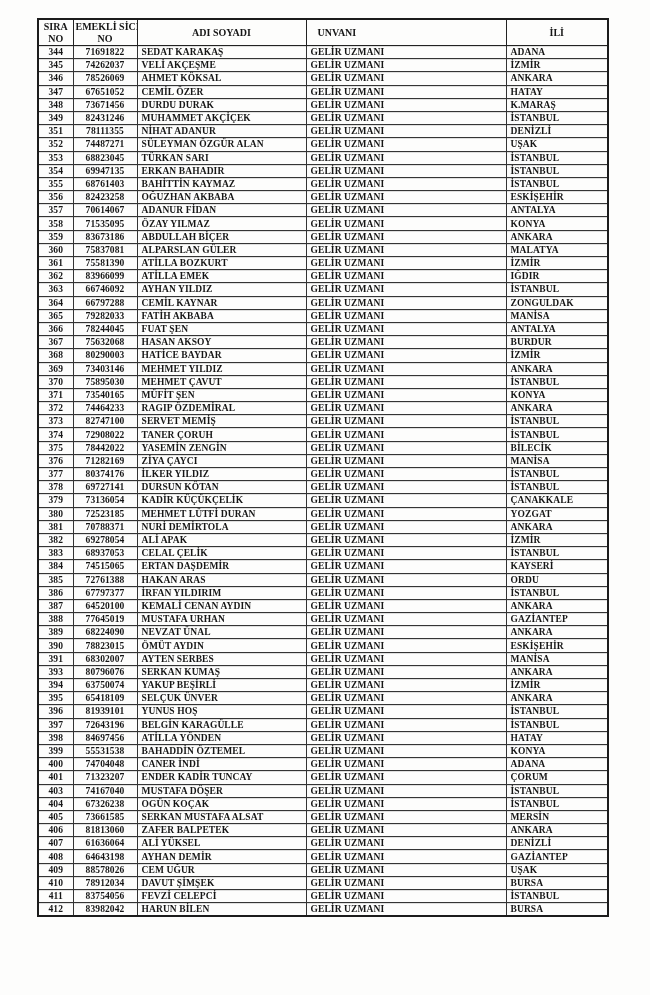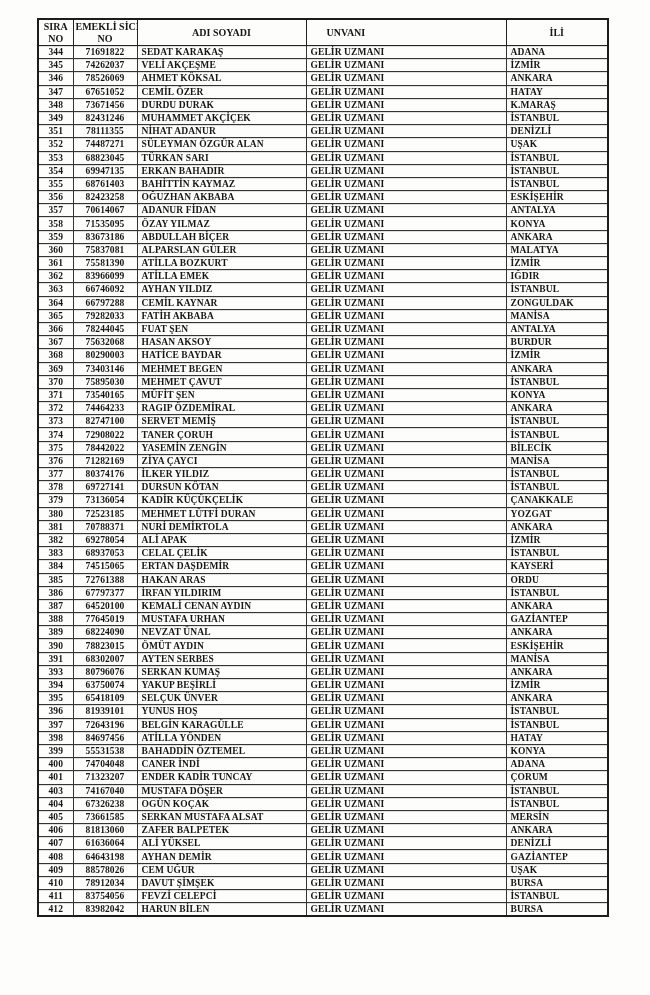--- a/index.html
+++ b/index.html
@@ -32,21 +32,21 @@
   thead th {
     height: 13px;
     font-size: 10px;
     line-height: 11.5px;
     padding: 1px 2px;
     text-align: center;
     vertical-align: middle;
     border-color: #222;
   }
   thead th .hl { display: block; }
-  th.h-unvan { text-align: left; padding-left: 20px; }
+  th.h-unvan { text-align: left; padding-left: 11px; }
   tbody td {
     height: 12.2px;
     font-size: 9.5px;
     line-height: 12px;
     padding: 0 2px;
     letter-spacing: 0.1px;
     box-shadow: inset 0 1px 0 rgba(90,90,90,0.18); 
   }
   td.c-sira  { text-align: center; }
   td.c-sicil { text-align: center; }
@@ -246,21 +246,21 @@
         <tr>
     <td class="c-sira">368</td>
     <td class="c-sicil">80290003</td>
     <td class="c-ad">HATİCE BAYDAR</td>
     <td class="c-unvan">GELİR UZMANI</td>
     <td class="c-il">İZMİR</td>
   </tr>
         <tr>
     <td class="c-sira">369</td>
     <td class="c-sicil">73403146</td>
-    <td class="c-ad">MEHMET BEGEN</td>
+    <td class="c-ad">MEHMET YILDIZ</td>
     <td class="c-unvan">GELİR UZMANI</td>
     <td class="c-il">ANKARA</td>
   </tr>
         <tr>
     <td class="c-sira">370</td>
     <td class="c-sicil">75895030</td>
     <td class="c-ad">MEHMET ÇAVUT</td>
     <td class="c-unvan">GELİR UZMANI</td>
     <td class="c-il">İSTANBUL</td>
   </tr>

